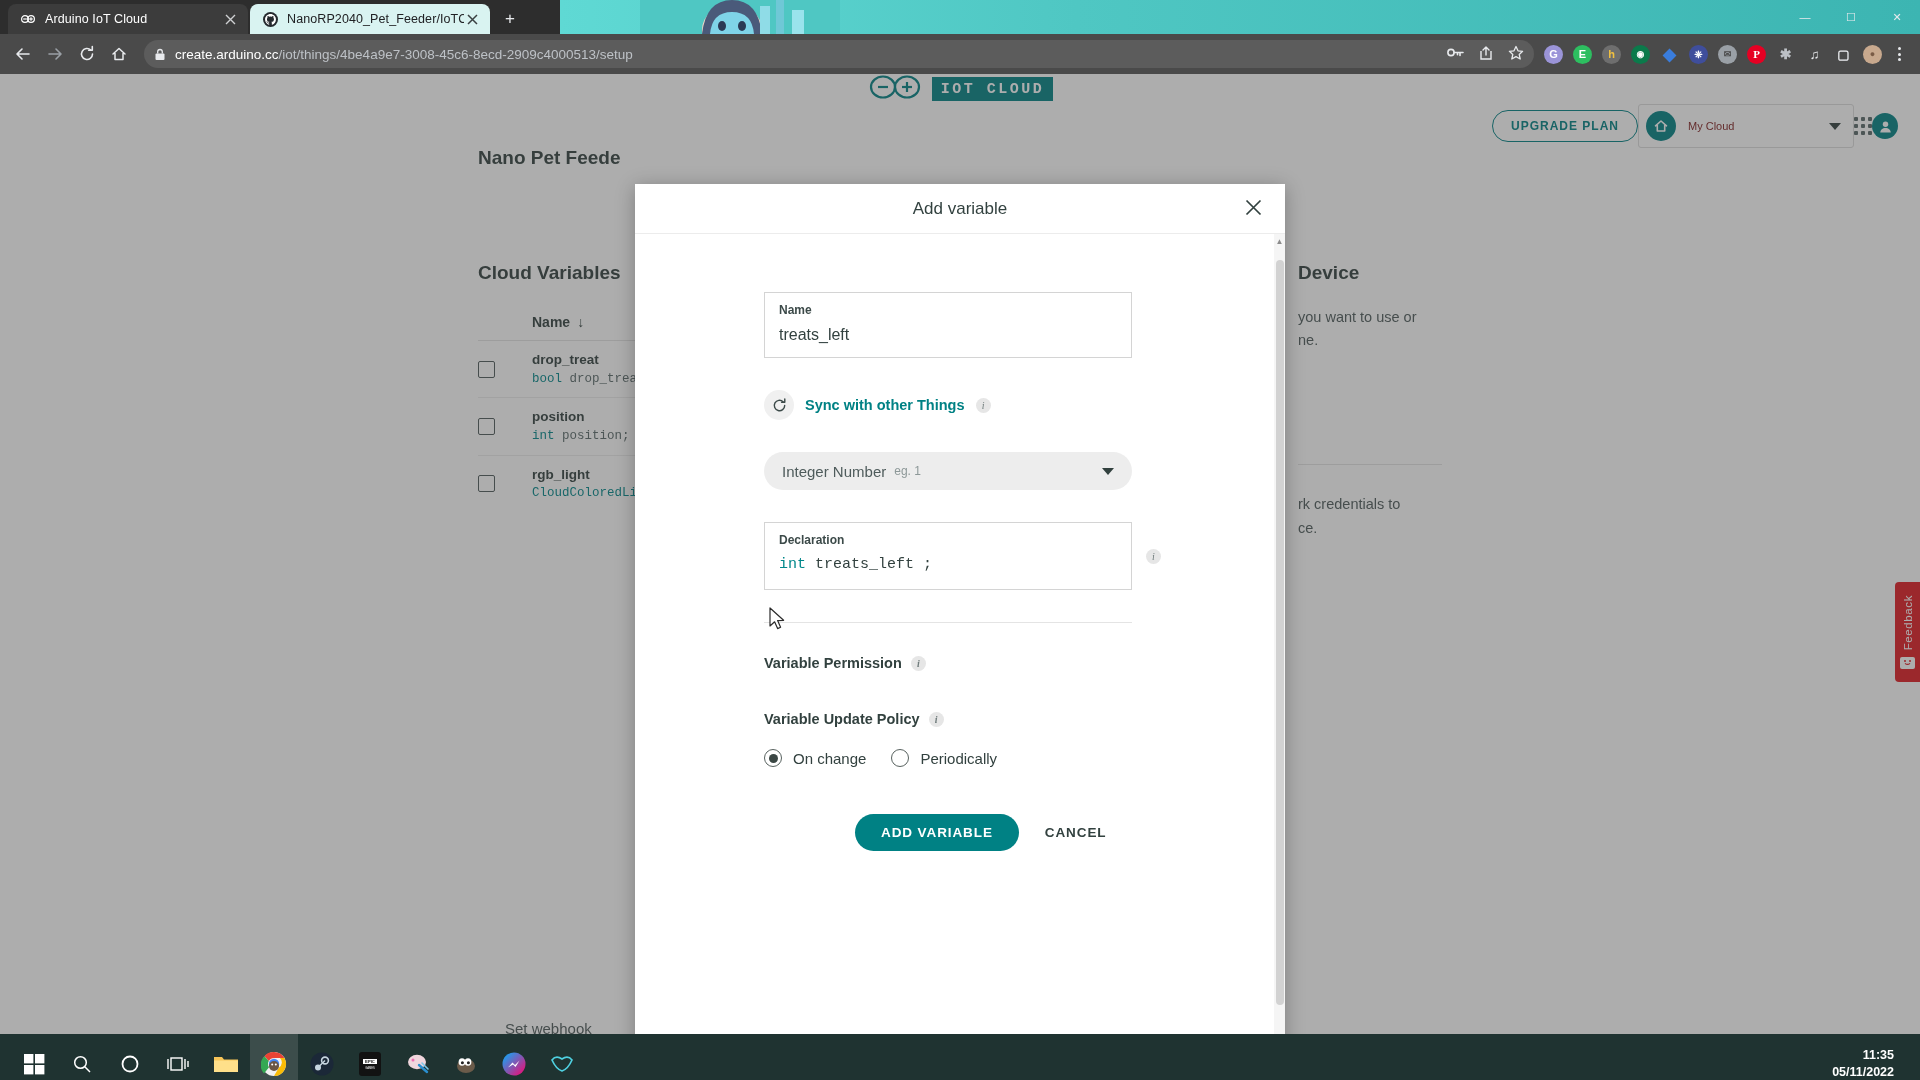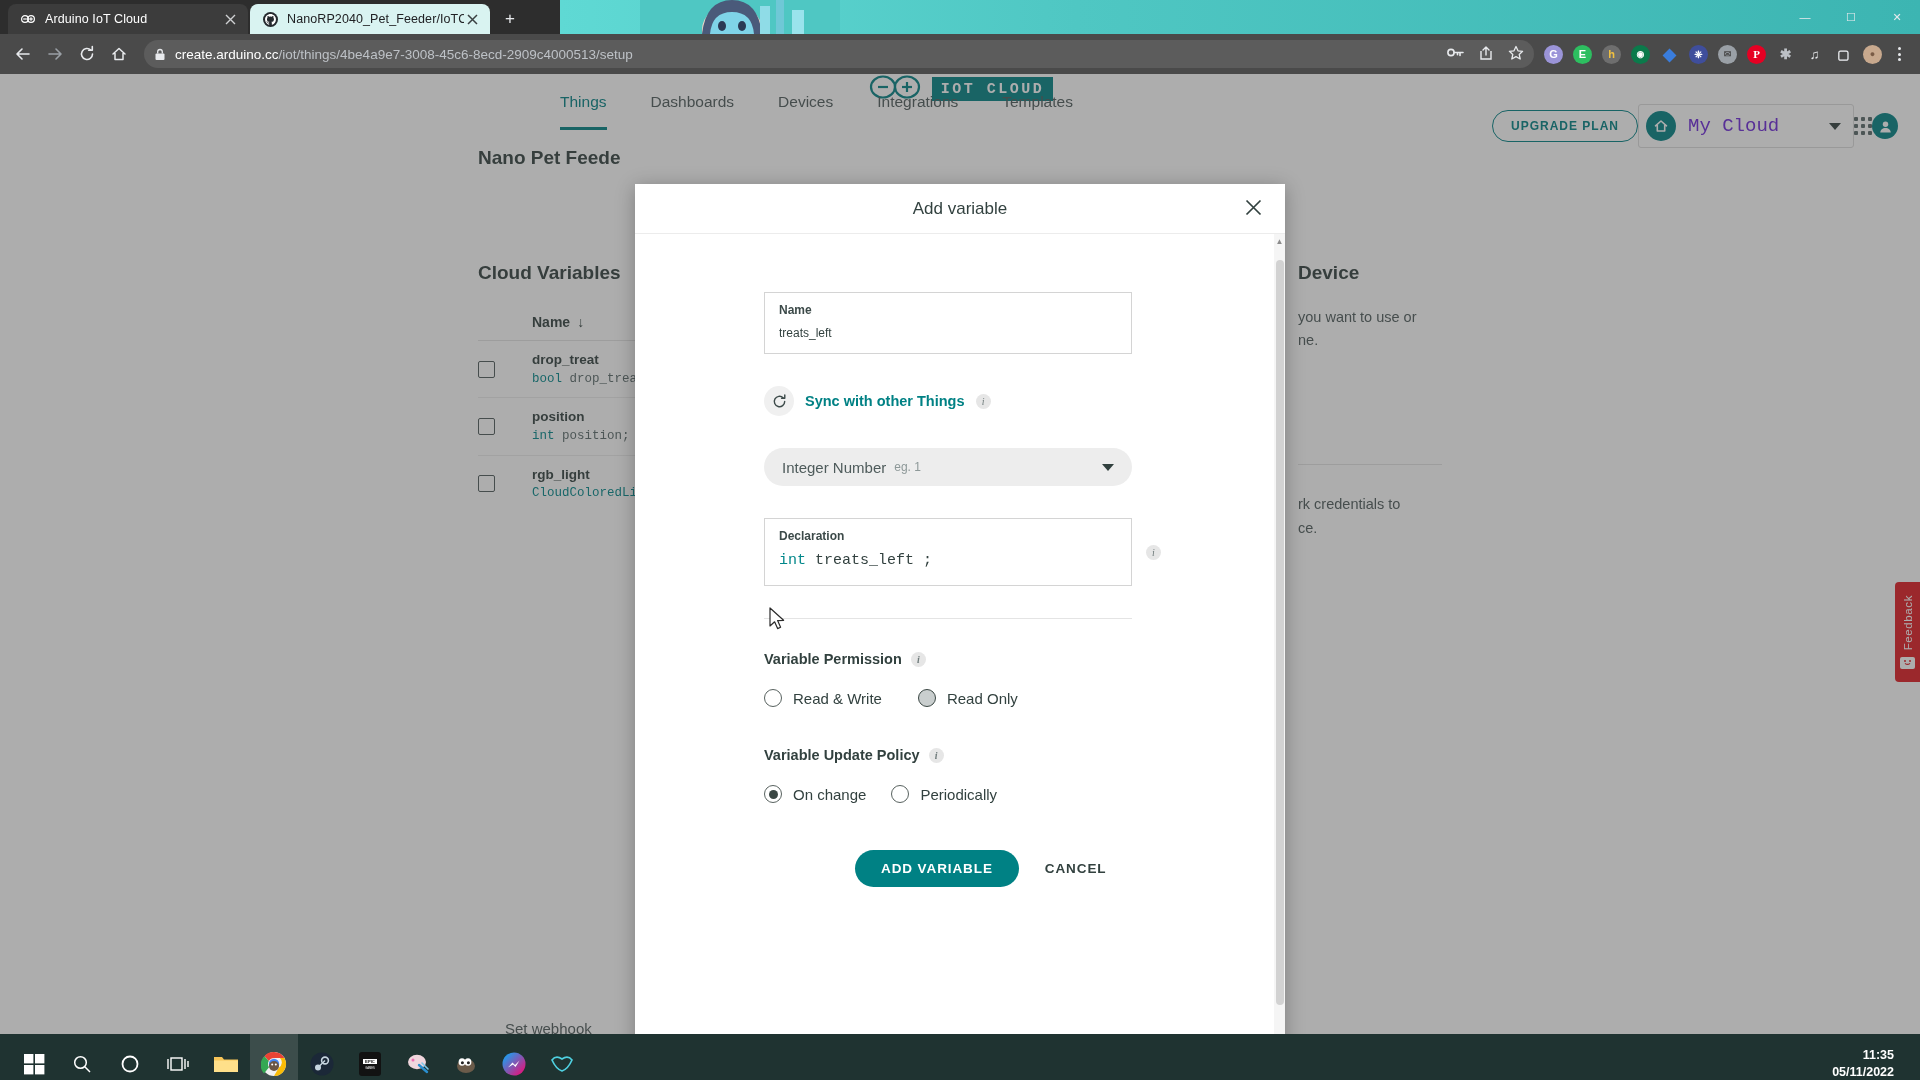--- a/index.html
+++ b/index.html
@@ -113,21 +113,21 @@
     padding: 8px 18px; background: transparent;
   }
   .cloud-select {
     display: flex; align-items: center; gap: 12px;
     border: 1px solid #dcdcdc; border-radius: 3px; padding: 6px 12px 6px 7px; width: 216px;
   }
   .cloud-home {
     width: 30px; height: 30px; border-radius: 50%; background: #008184;
     display: flex; align-items: center; justify-content: center; flex:0 0 30px;
   }
-  .cloud-name { font-size: 19px; color: #6d28d9; flex: 1 1 auto; font-family: Liberation Mono, monospace; }
+  .cloud-name { font-size: 11px; color: #7f1d1d; flex: 1 1 auto; }
   .grid-icon { display: grid; grid-template-columns: repeat(3, 4px); gap: 3px; }
   .grid-icon i { width: 4px; height: 4px; background: #5a6a6a; border-radius: 1px; display:block; }
   .avatar-hdr {
     width: 26px; height: 26px; border-radius: 50%; background: #008184;
     display: flex; align-items: center; justify-content: center;
   }
 
   
   .content { position: relative; }
   .thing-titlebar {
@@ -207,21 +207,21 @@
   .sb-arrow { font-size: 8px; color: #8b8b8b; padding: 3px 0; }
   .sb-thumb {
     position: absolute; right: 1px; top: 26px; width: 8px; height: 745px;
     background: #d2d2d2; border-radius: 4px;
   }
   .fieldbox {
     width: 368px; margin-left: 129px; border: 1px solid #d4d4d4;
     padding: 10px 14px 13px 14px; background: #fff;
   }
   .field-label { font-size: 12px; font-weight: bold; color: #3c4a49; }
-  .field-value { font-size: 12px; color: #32413f; margin-top: 9px; }
+  .field-value { font-size: 16px; color: #32413f; margin-top: 9px; }
   .sync-row { display: flex; align-items: center; gap: 11px; margin-left: 129px; margin-top: 32px; }
   .sync-circle {
     width: 30px; height: 30px; border-radius: 50%; background: #f0f0f0;
     display: flex; align-items: center; justify-content: center; flex: 0 0 30px;
   }
   .sync-label { font-size: 14.5px; font-weight: bold; color: #008184; }
   .info-i {
     width: 15px; height: 15px; border-radius: 50%; background: #e6e6e6;
     color: #6f7b7b; font-size: 10px; font-style: italic;
     display: inline-flex; align-items: center; justify-content: center; flex: 0 0 15px;
@@ -434,27 +434,20 @@
           <ellipse cx="16" cy="13" rx="12" ry="10.5" fill="none" stroke="#008184" stroke-width="2.2"></ellipse>
           <ellipse cx="40" cy="13" rx="12" ry="10.5" fill="none" stroke="#008184" stroke-width="2.2"></ellipse>
           <line x1="11" y1="13" x2="21" y2="13" stroke="#008184" stroke-width="2.2"></line>
           <line x1="35" y1="13" x2="45" y2="13" stroke="#008184" stroke-width="2.2"></line>
           <line x1="40" y1="8" x2="40" y2="18" stroke="#008184" stroke-width="2.2"></line>
         </svg>
       </span>
       <span class="logo-badge">IOT CLOUD</span>
     </div>
 
-    <div class="mainnav">
-      <div class="navitem active">Things</div>
-      <div class="navitem">Dashboards</div>
-      <div class="navitem">Devices</div>
-      <div class="navitem">Integrations</div>
-      <div class="navitem">Templates</div>
-    </div>
 
     <div class="header-right">
       <div class="upgrade-btn">UPGRADE PLAN</div>
       <div class="cloud-select">
         <span class="cloud-home">
           <svg width="16" height="16" viewBox="0 0 16 16">
               <path d="M2.5 7.8 L8 3 L13.5 7.8 M4.3 7.2V13h7.4V7.2" fill="none" stroke="#fff" stroke-width="1.6" stroke-linejoin="round" stroke-linecap="round"></path>
             </svg>
         </span>
         <span class="cloud-name">My Cloud</span>
@@ -594,30 +587,20 @@
         </div>
         <span class="info-i">i</span>
       </div>
 
       <div class="hr-modal"></div>
 
       <div class="sect-head">
         <span>Variable Permission</span>
         <span class="info-i">i</span>
       </div>
-      <div class="radio-row">
-        <span class="radio-item">
-          <span class="radio"></span>
-          <span class="radio-label">Read &amp; Write</span>
-        </span>
-        <span class="radio-item gap-lg">
-          <span class="radio hovered"></span>
-          <span class="radio-label">Read Only</span>
-        </span>
-      </div>
 
       <div class="sect-head" style="margin-top:40px">
         <span>Variable Update Policy</span>
         <span class="info-i">i</span>
       </div>
       <div class="radio-row">
         <span class="radio-item">
           <span class="radio checked"></span>
           <span class="radio-label">On change</span>
         </span>

